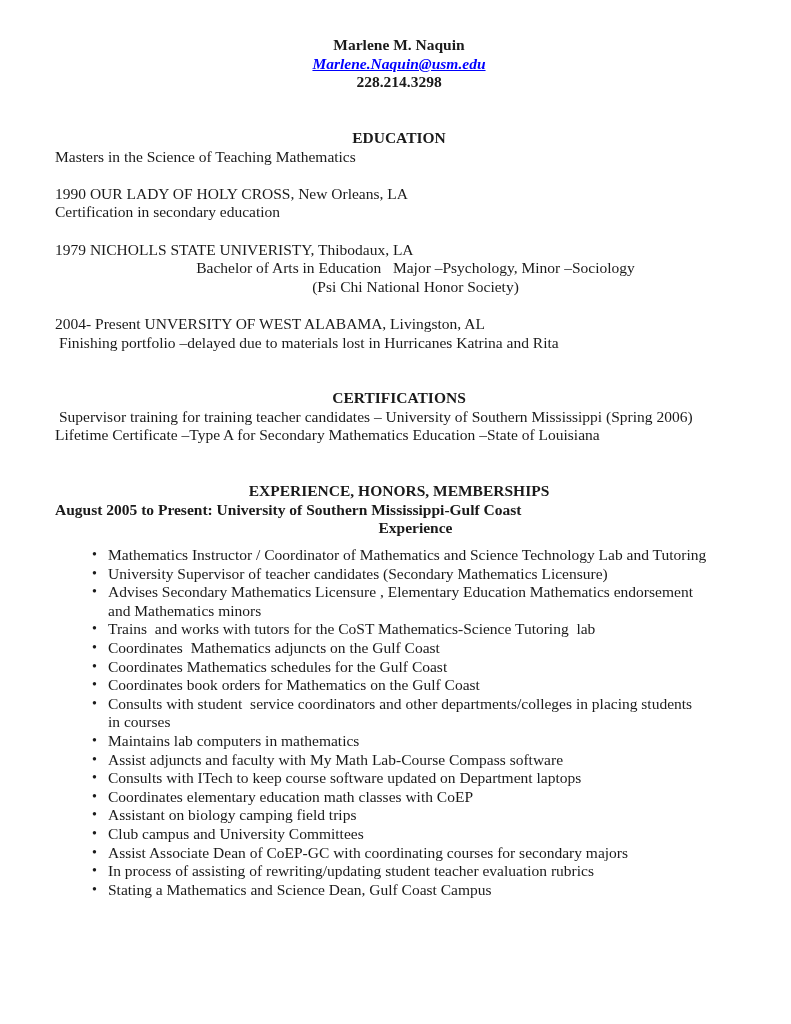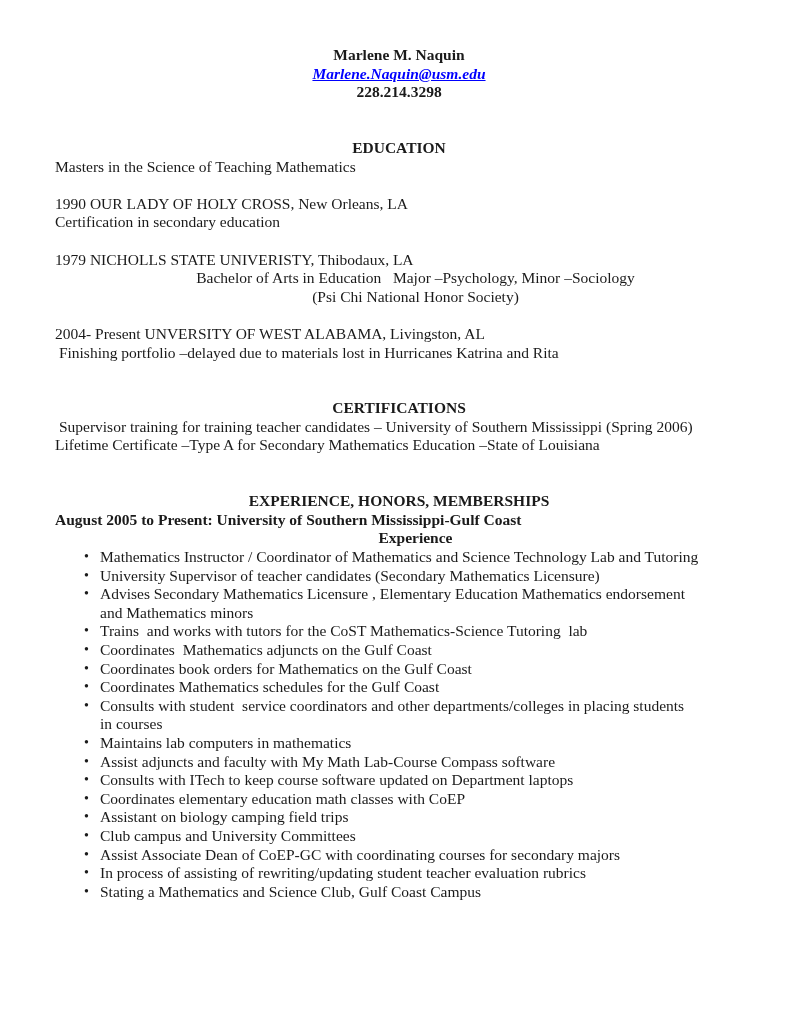--- a/index.html
+++ b/index.html
@@ -5,42 +5,42 @@
   html, body {
     margin: 0;
     padding: 0;
     background: #ffffff;
   }
   .page {
     position: relative;
     width: 791px;
     height: 1024px;
     box-sizing: border-box;
-    padding: 46px 48px 0 55px;
+    padding: 36px 48px 0 55px;
     background: #ffffff;
     color: #1a1a1a;
     font-family: "Liberation Serif", "DejaVu Serif", serif;
     font-size: 15.5px;
     line-height: 18.6px;
     overflow: hidden;
   }
   .line { white-space: pre-wrap; }
   .center { text-align: center; }
   .b { font-weight: bold; }
   .indent1 { padding-left: 33px; text-align: center; }
   .sp1 { height: 18.6px; }
   .sp2 { height: 37.2px; }
   a.email-link {
     color: #0000fe;
     font-weight: bold;
     text-decoration: underline;
     font-style: italic;
   }
   ul.bullets {
-    margin: 0;
+    margin: 8px;
     padding: 0 0 0 45px;
     list-style: none;
   }
   ul.bullets li {
     position: relative;
     white-space: pre-wrap;
   }
   ul.bullets li::before {
     content: "\2022";
     position: absolute;
@@ -97,28 +97,28 @@
   <div class="b line">August 2005 to Present: University of Southern Mississippi-Gulf Coast</div>
   <div class="b line indent1">Experience</div>
 
   <ul class="bullets">
     <li>Mathematics Instructor / Coordinator of Mathematics and Science Technology Lab and Tutoring</li>
     <li>University Supervisor of teacher candidates (Secondary Mathematics Licensure)</li>
     <li>Advises Secondary Mathematics Licensure , Elementary Education Mathematics endorsement
 and Mathematics minors</li>
     <li>Trains  and works with tutors for the CoST Mathematics-Science Tutoring  lab</li>
     <li>Coordinates  Mathematics adjuncts on the Gulf Coast</li>
+    <li>Coordinates Mathematics schedules for the Gulf Coast</li>
     <li>Coordinates book orders for Mathematics on the Gulf Coast</li>
-    <li>Coordinates Mathematics schedules for the Gulf Coast</li>
     <li>Consults with student  service coordinators and other departments/colleges in placing students
 in courses</li>
     <li>Maintains lab computers in mathematics</li>
     <li>Assist adjuncts and faculty with My Math Lab-Course Compass software</li>
     <li>Consults with ITech to keep course software updated on Department laptops</li>
     <li>Coordinates elementary education math classes with CoEP</li>
     <li>Assistant on biology camping field trips</li>
     <li>Club campus and University Committees</li>
     <li>Assist Associate Dean of CoEP-GC with coordinating courses for secondary majors</li>
     <li>In process of assisting of rewriting/updating student teacher evaluation rubrics</li>
-    <li>Stating a Mathematics and Science Club, Gulf Coast Campus</li>
+    <li>Stating a Mathematics and Science Dean, Gulf Coast Campus</li>
   </ul>
 
 </div>
 
 </body></html>

